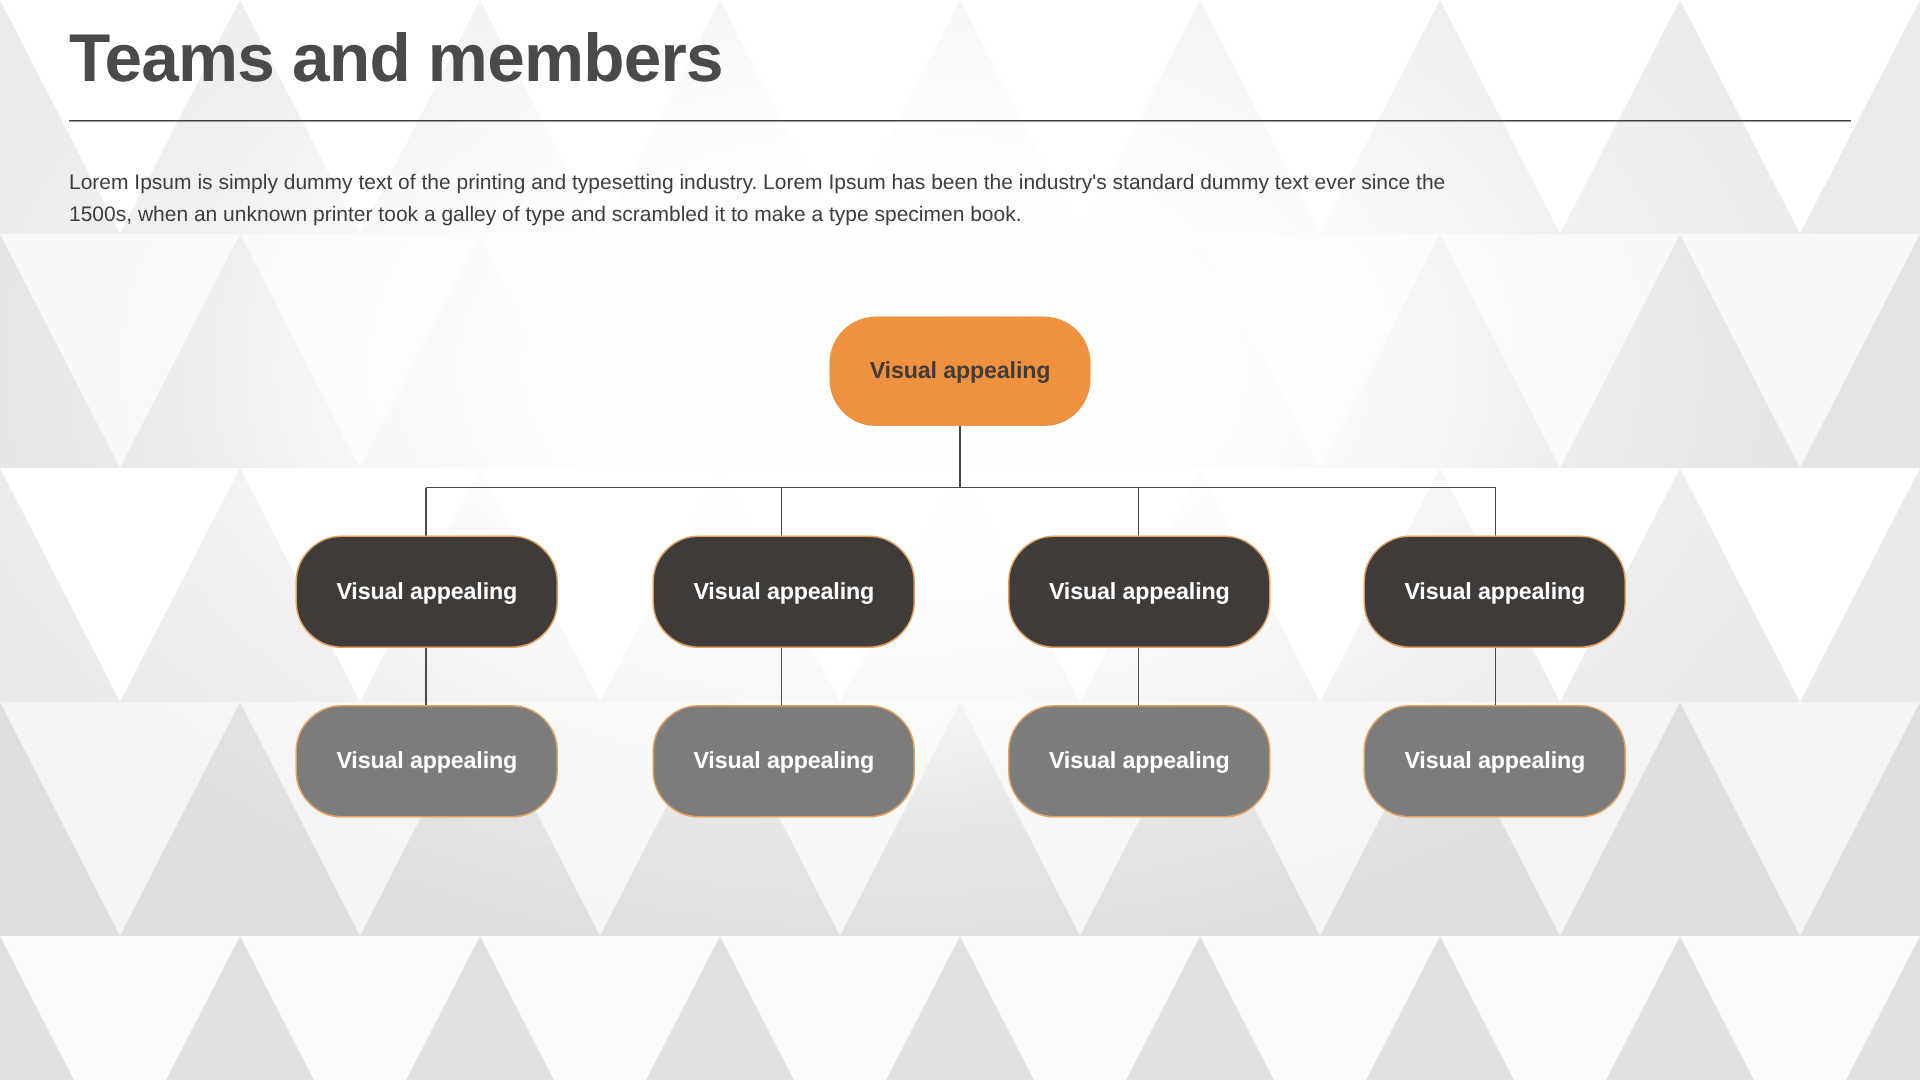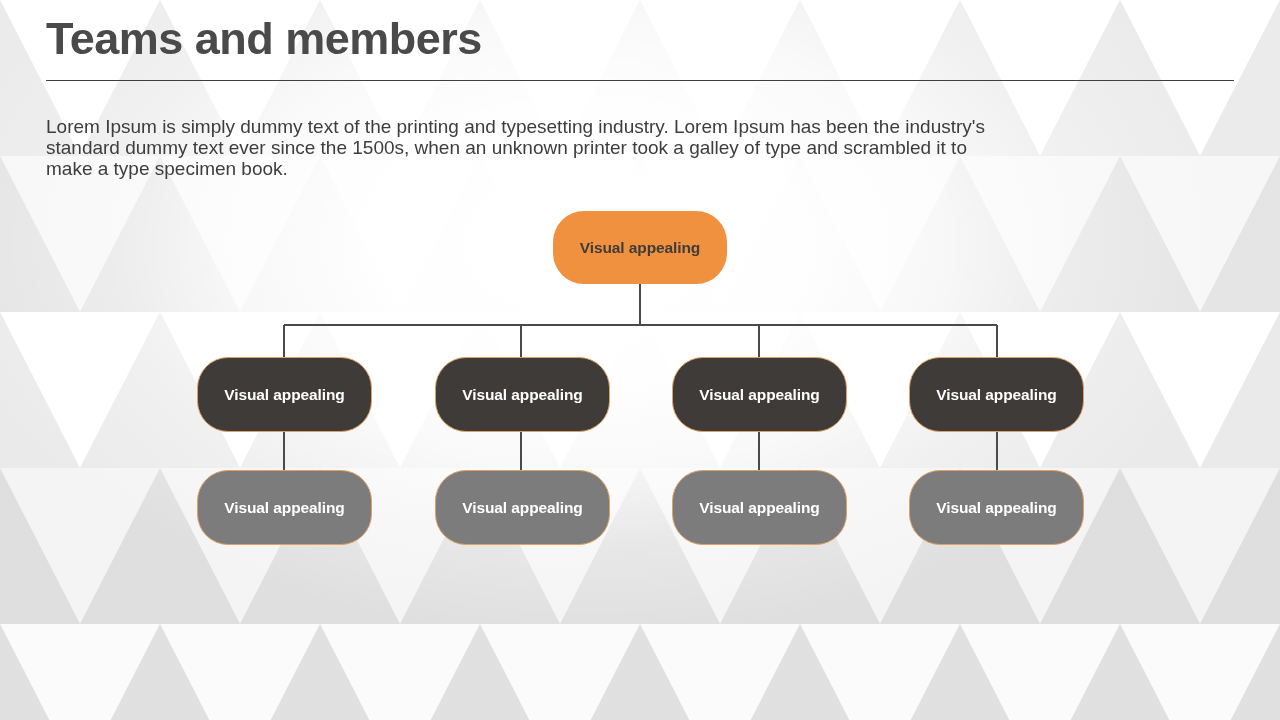--- a/index.html
+++ b/index.html
@@ -73,21 +73,21 @@
     border-top: 1.4px solid #3f3f3f;
     z-index: 5;
   }
 
   #intro-text {
     position: absolute;
     left: 46px;
     top: 97px;
     width: 950px;
     z-index: 5;
-    font-size: 19px;
+    font-size: 14px;
     line-height: 21px;
     color: #3d3d3d;
   }
 
   
   #chart-area {
     position: absolute;
     left: 0; top: 0;
     width: 1280px;
     height: 720px;

